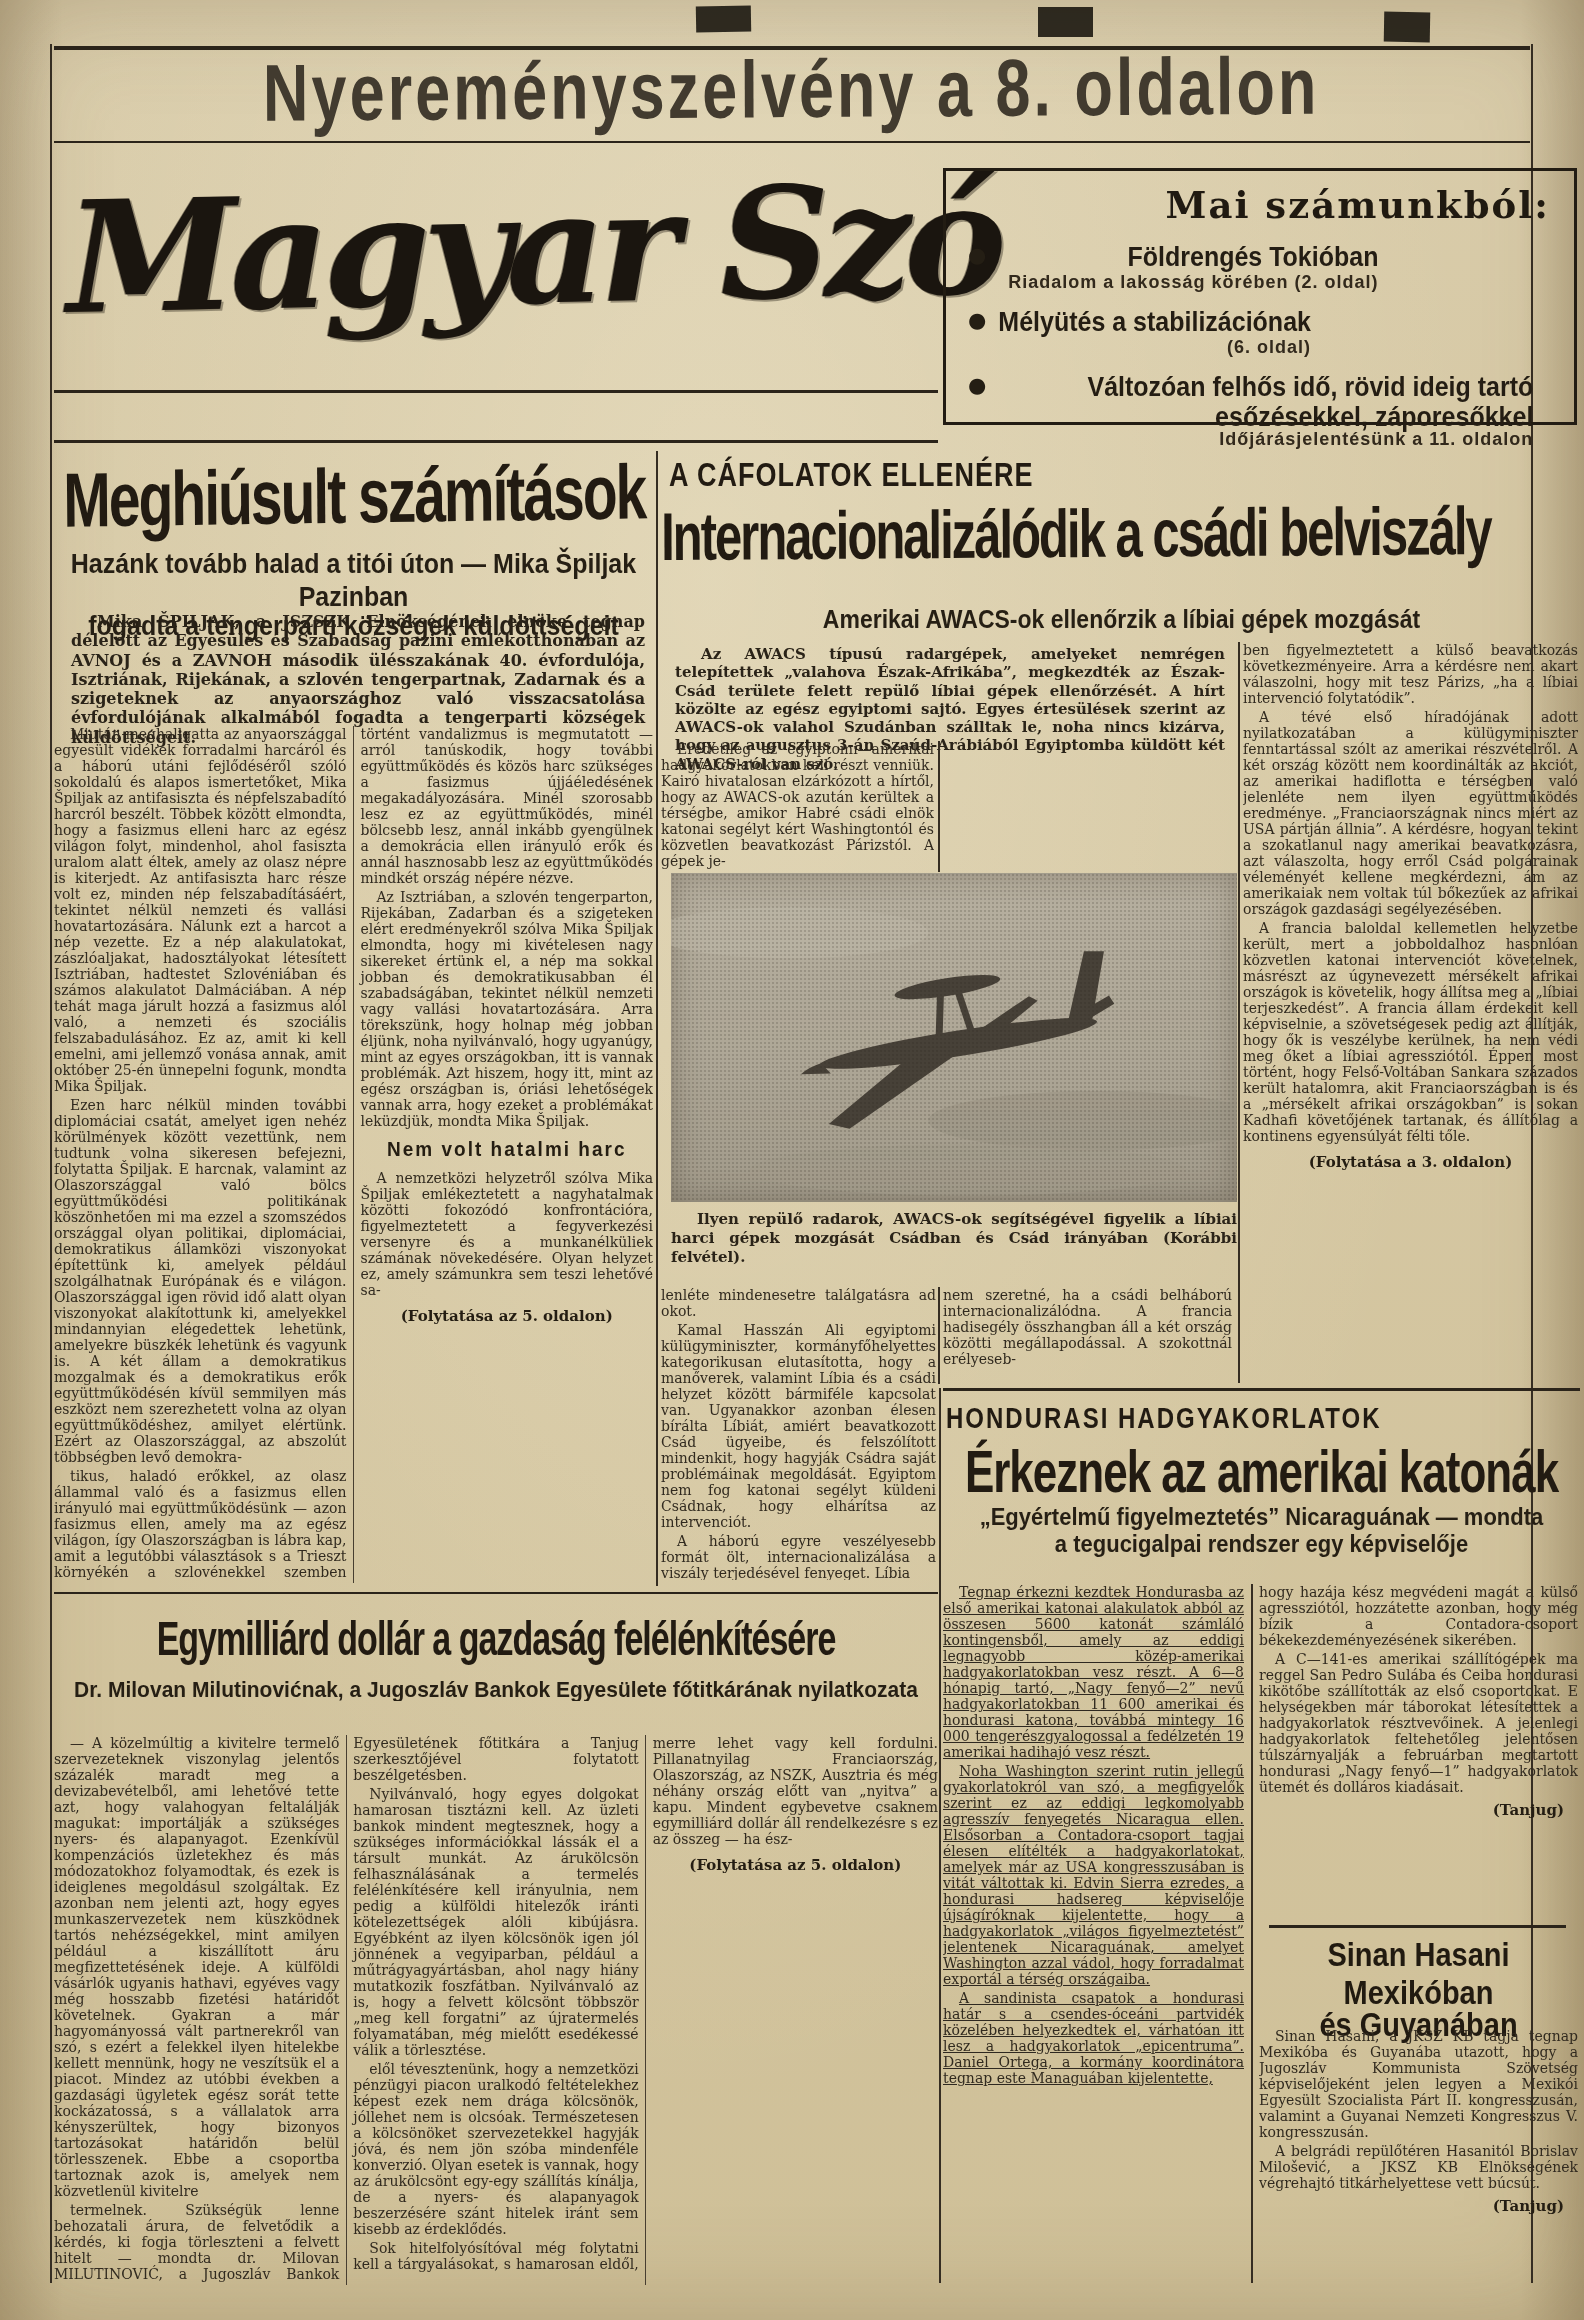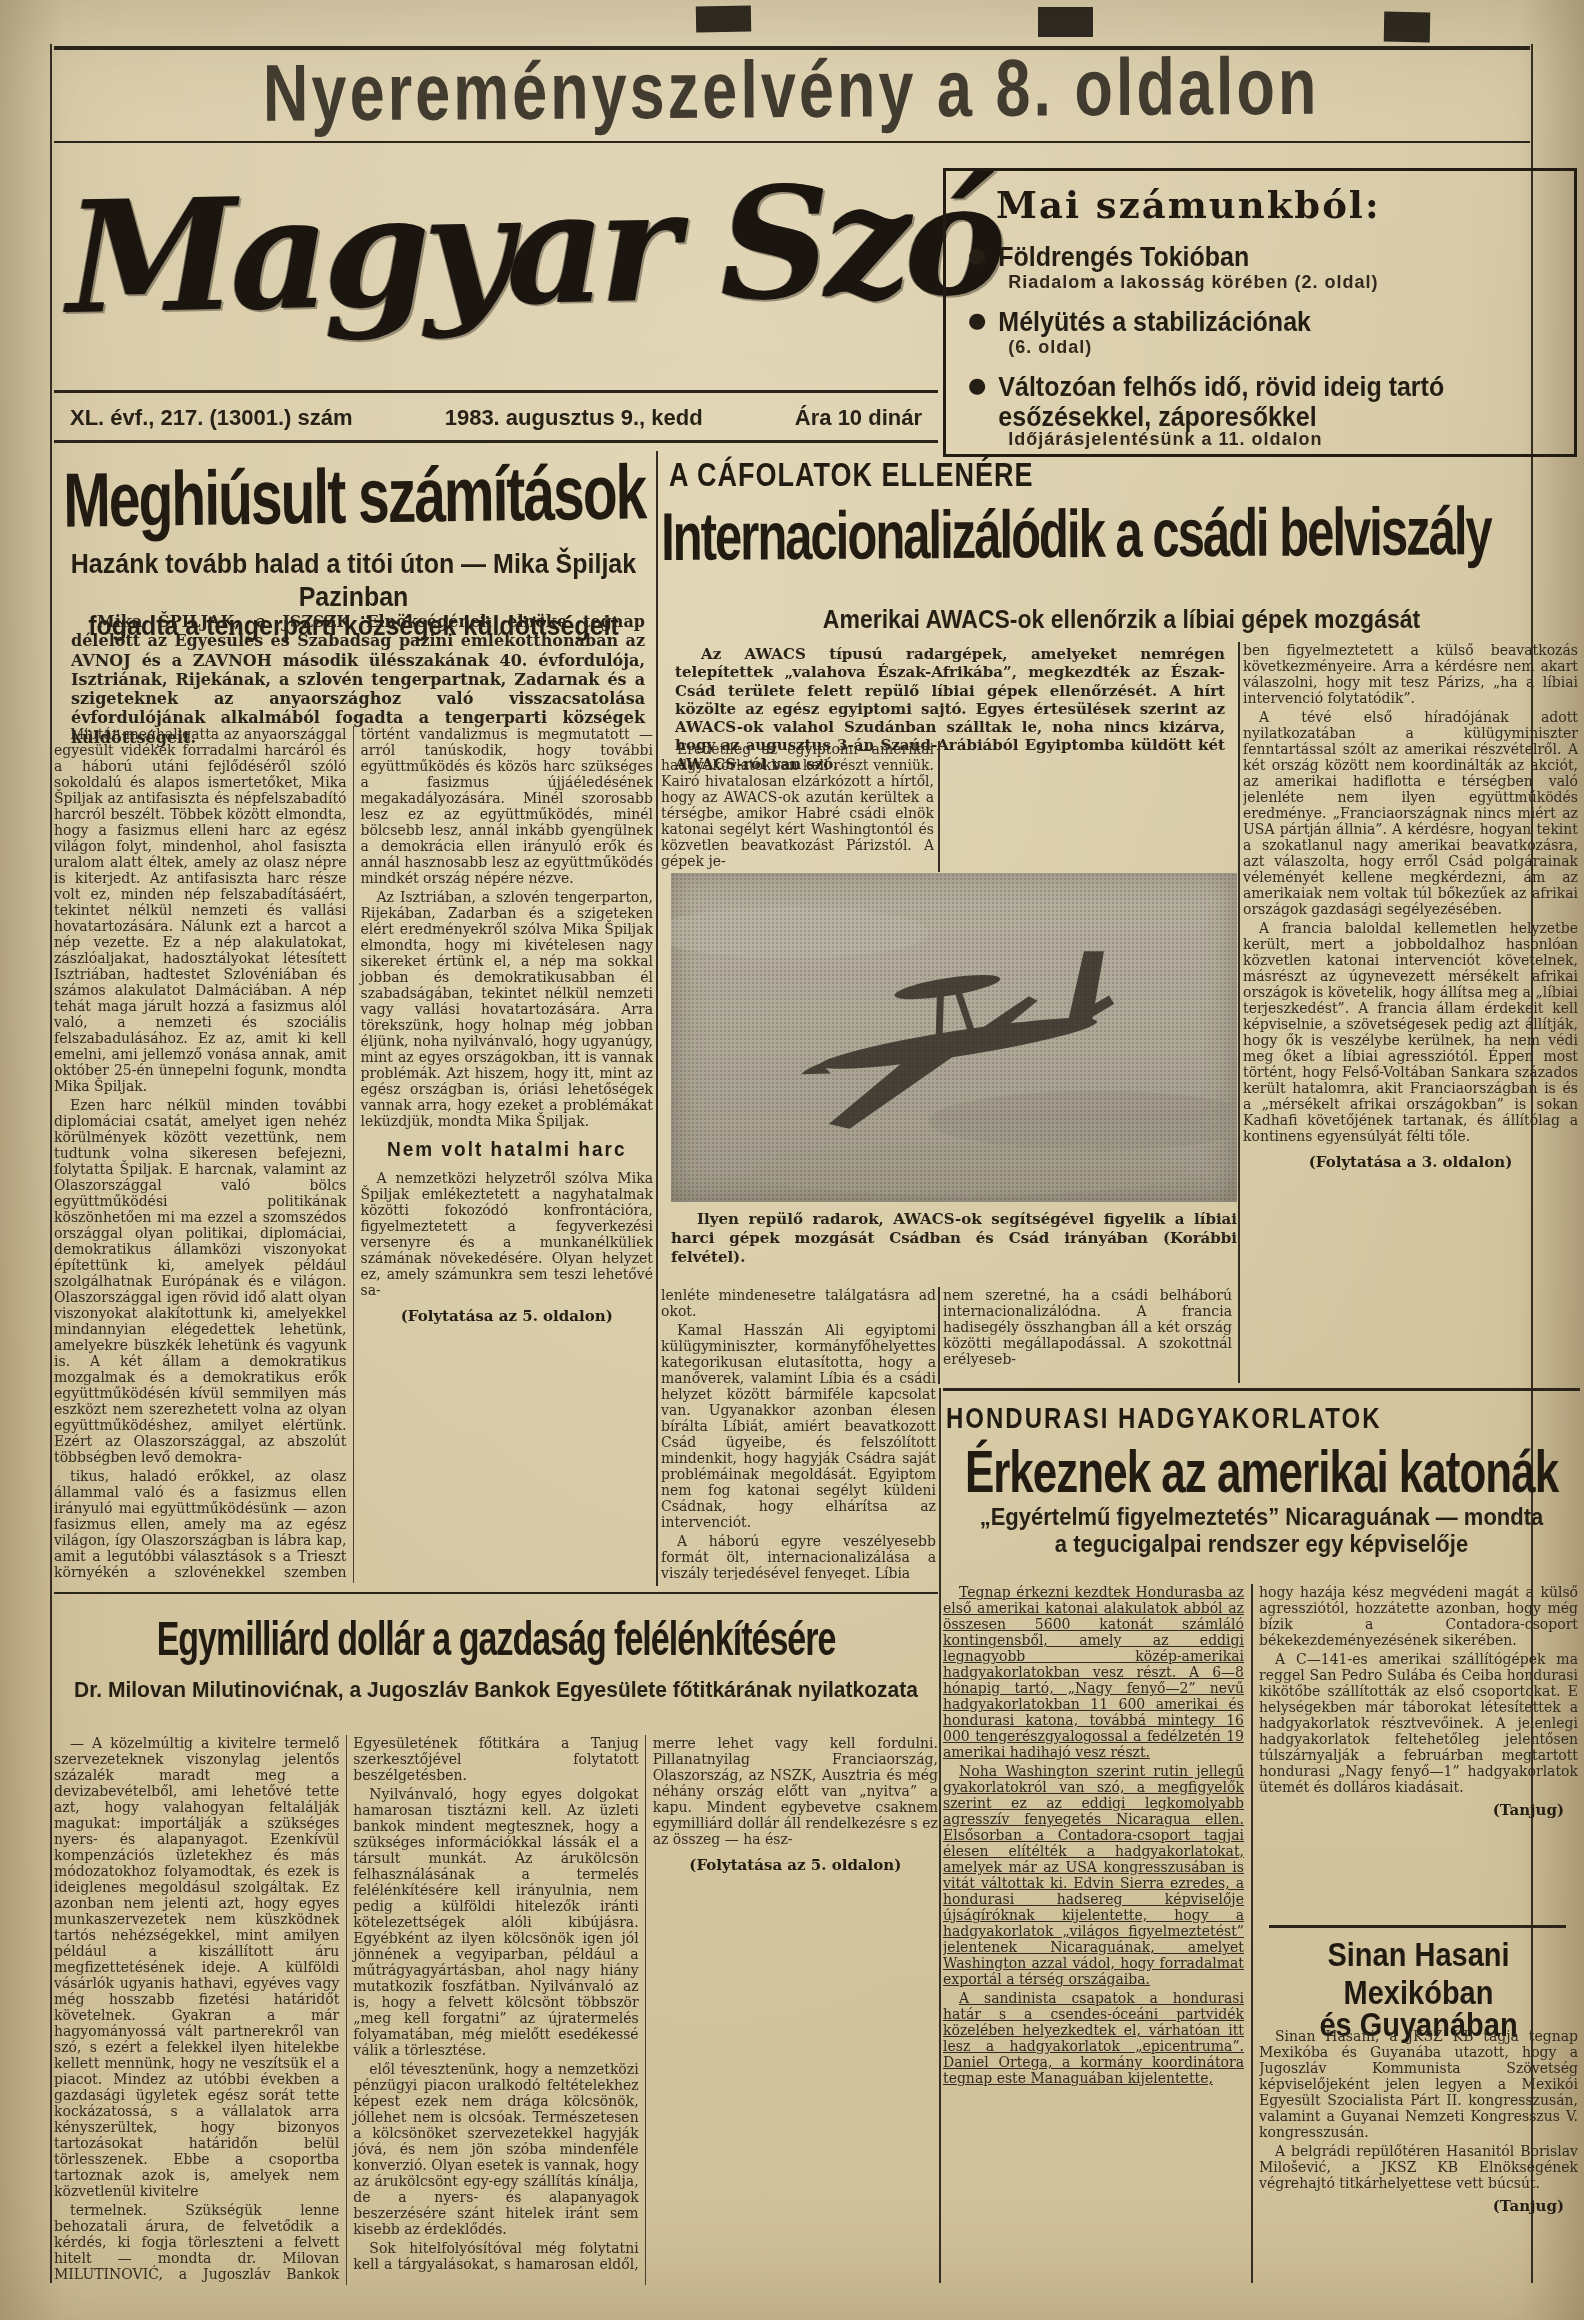--- a/index.html
+++ b/index.html
@@ -22,22 +22,22 @@
   .banner span{display:inline-block;font-family:"Liberation Sans",sans-serif;font-weight:600;
     font-size:63px;letter-spacing:3px;color:#423b2f;transform:scaleY(1.28) rotate(-0.3deg);transform-origin:center;}
 
   
   .masthead{position:absolute;left:67px;top:158px;width:871px;height:238px;
     font-family:"DejaVu Serif",serif;font-style:italic;font-weight:bold;font-size:154px;
     letter-spacing:-7px;color:#1a150f;transform:rotate(-1.2deg);
     text-shadow:2px 2px 0 rgba(20,14,6,.35), -1px 0 0 rgba(20,14,6,.45);white-space:nowrap;}
 
   
-  .today-box{position:absolute;left:943px;top:168px;width:634px;height:289px;border:3px solid #221c13;
-    padding:10px 18px 6px 22px;box-sizing:border-box;}
+  .today-box{position:absolute;left:943px;top:168px;width:634px;height:257px;border:3px solid #221c13;
+    padding:10px 24px 6px 22px;box-sizing:border-box;text-align:right;}
   .tb-title{font-family:"DejaVu Serif",serif;font-weight:bold;font-size:37px;letter-spacing:2px;color:#201a11;margin:2px 0 14px 28px;}
   .tb-item{display:flex;align-items:flex-start;margin-bottom:13px;}
   .tb-bullet{font-size:21px;line-height:24px;color:#241e14;margin:2px 12px 0 0;}
   .tb-item-title{font-family:"Liberation Sans",sans-serif;font-weight:700;font-size:25px;line-height:27px;color:#241d13;transform:scaleY(1.12);transform-origin:left top;}
   .tb-item-sub{font-family:"Liberation Sans",sans-serif;font-weight:700;font-size:18px;color:#32291c;margin:4px 0 0 10px;letter-spacing:1px;}
 
   
   .issue-row{position:absolute;left:54px;top:396px;width:884px;height:44px;display:flex;align-items:center;
     justify-content:space-between;padding:0 16px;box-sizing:border-box;
     font-family:"Liberation Sans",sans-serif;font-weight:700;font-size:22px;color:#282116;}
@@ -136,25 +136,20 @@
     <div class="tb-item">
       <span class="tb-bullet">●</span>
       <div>
         <div class="tb-item-title" style="max-width:535px;">Változóan felhős idő, rövid ideig tartó esőzésekkel, záporesőkkel</div>
         <div class="tb-item-sub">Időjárásjelentésünk a 11. oldalon</div>
       </div>
     </div>
   </div>
 
   <div class="rule" style="left:54px;top:390px;width:884px;height:3px;"></div>
-  <div class="issue-row">
-    <span>XL. évf., 217. (13001.) szám</span>
-    <span>1983. augusztus 9., kedd</span>
-    <span>Ára 10 dinár</span>
-  </div>
   <div class="rule" style="left:54px;top:440px;width:884px;height:3px;"></div>
 
   <div class="hl-left cond"><span class="ty">Meghiúsult számítások</span></div>
   <div class="deck deck-left">
     <span class="ln">Hazánk tovább halad a titói úton — Mika Špiljak Pazinban</span>
     <span class="ln">fogadta a tengerparti községek küldöttségeit</span>
   </div>
   <div class="lead-wrap lead" style="left:71px;top:612px;width:574px;">
     <p>Mika ŠPILJAK, a JSZSZK Elnökségének elnöke tegnap délelőtt az Egyesülés és Szabadság pazini emlékotthonában az AVNOJ és a ZAVNOH második ülésszakának 40. évfordulója, Isztriának, Rijekának, a szlovén tengerpartnak, Zadarnak és a szigeteknek az anyaországhoz való visszacsatolása évfordulójának alkalmából fogadta a tengerparti községek küldöttségeit.</p>
   </div>

